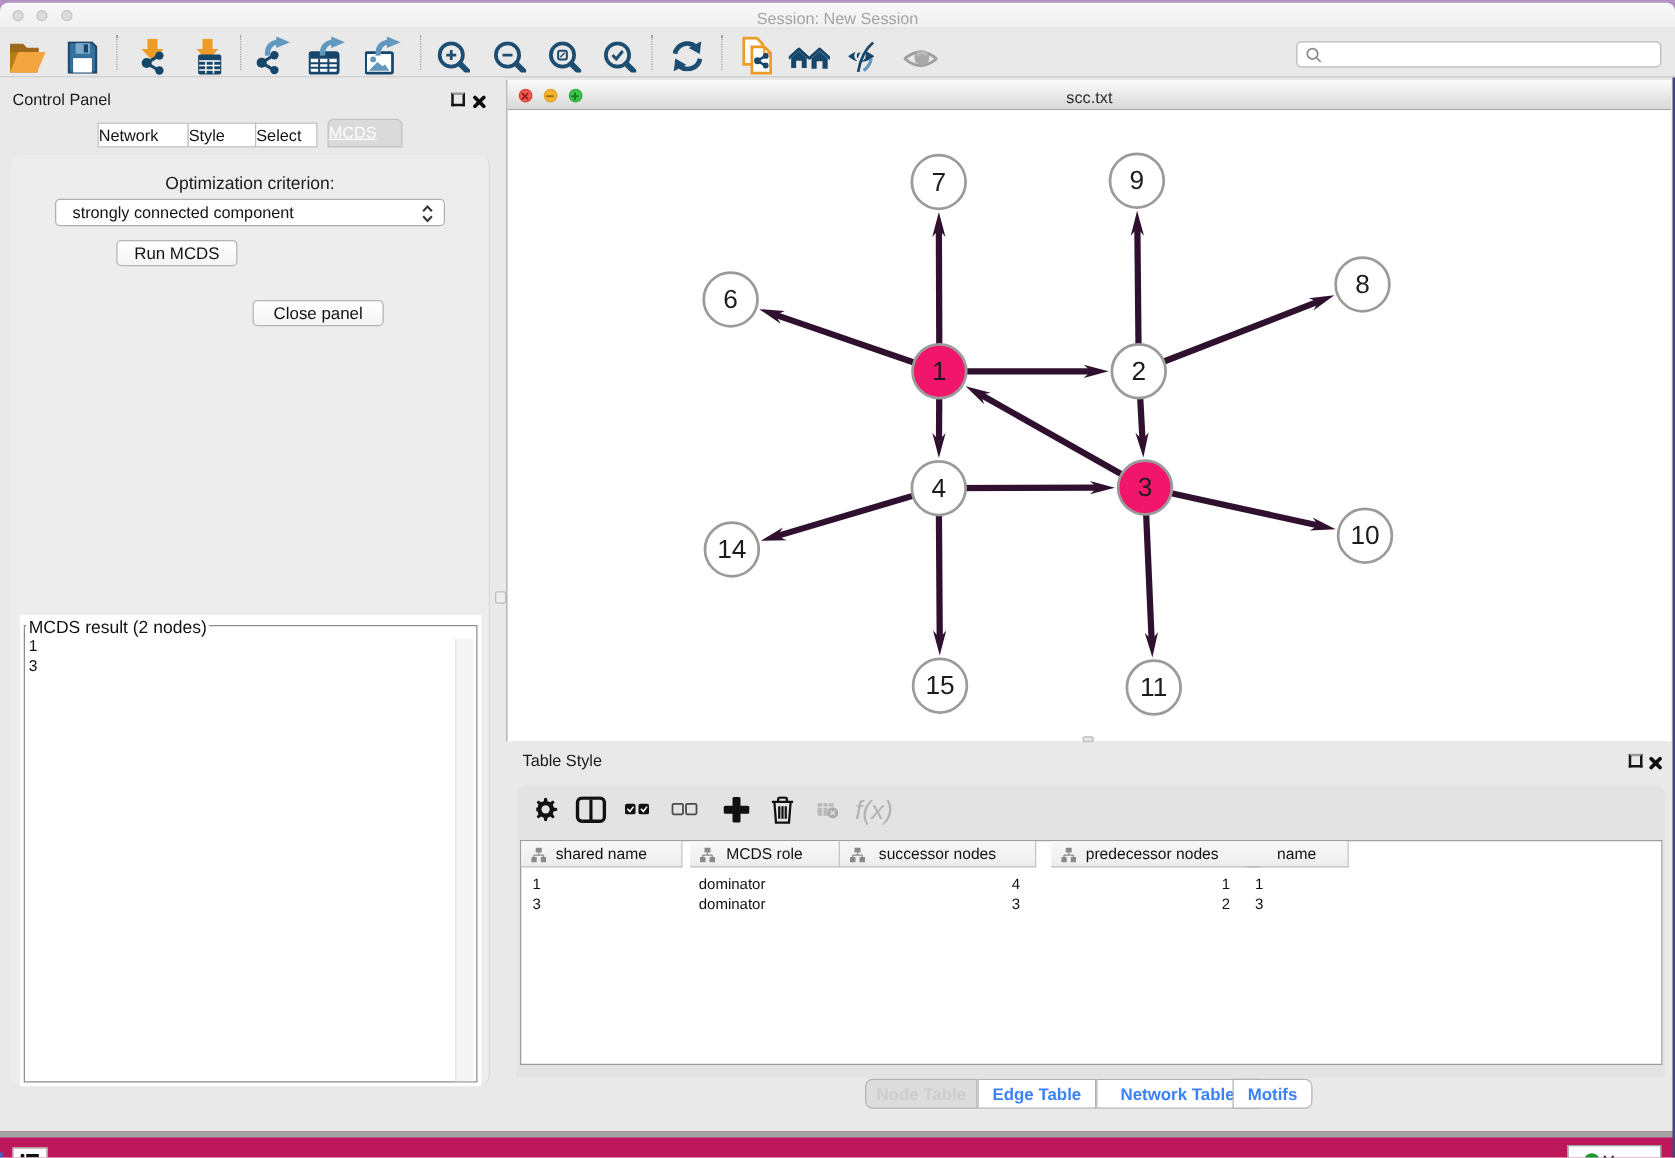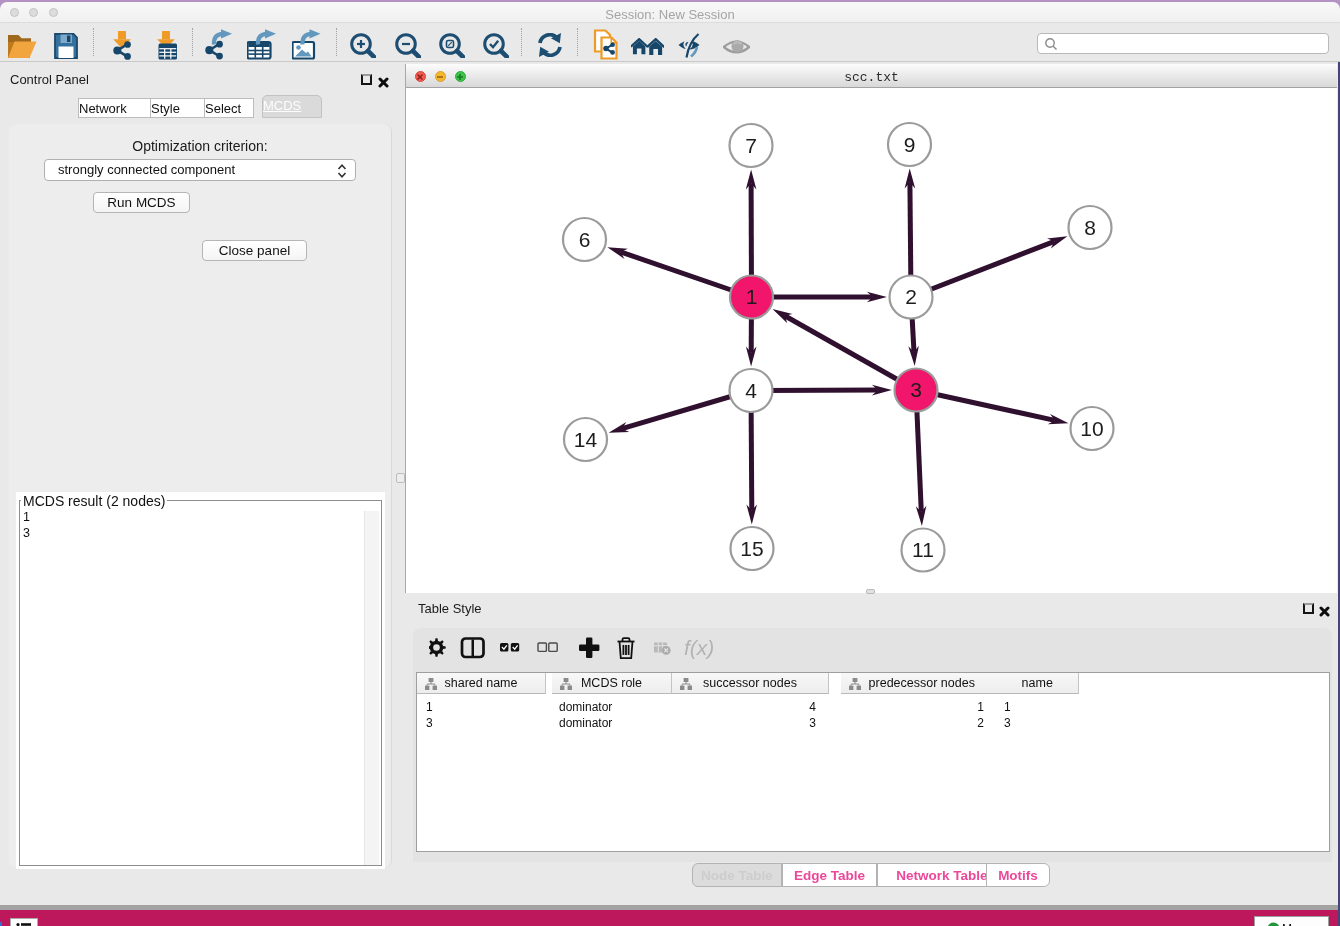--- a/index.html
+++ b/index.html
@@ -25,31 +25,31 @@
 #mcdswhite { left:16px; top:430px; width:369px; height:377px; background:#ffffff; }
 #optlabel { left:0; top:76px; width:400px; text-align:center; font-size:14px; color:#1a1a1a; }
 #selbox { left:44px; top:97px; width:312px; height:22px; background:#fff; border:1px solid #b0b0b0; border-radius:4px; font-size:13px; color:#111; line-height:20px; padding-left:13px; }
 .btn { position:absolute; top:130px; height:21px; background:linear-gradient(#ffffff,#f4f4f4); border:1px solid #b5b5b5; border-radius:4px; font-size:13.5px; color:#111; text-align:center; line-height:19px; }
 #mcdsbox { left:18.5px; top:438px; width:363px; height:366px; border:1px solid #8e8e8e; }
 #mcdsbox-label { left:21px; top:430.5px; background:#ffffff; padding:0 2px; font-size:14px; color:#111; }
 #mcdsbox-inner { left:20px; top:446px; width:340px; height:356px; }
 #mcds-scroll { left:364px; top:449px; width:14.5px; height:354px; background:#f4f4f4; border-left:1px solid #e6e6e6; }
 
 #netwin { left:405px; top:64px; width:932px; height:529px; background:#fff; border-left:1px solid #a8a8a8; }
-#nettitle { left:0; top:0; width:100%; height:24px; background:linear-gradient(#fcfcfc,#d8d8d8); border-bottom:1px solid #a3a3a3; border-radius:3px 3px 0 0;font-family:Liberation Mono, monospace; }
+#nettitle { left:0; top:0; width:100%; height:24px; background:linear-gradient(#fcfcfc,#d8d8d8); border-bottom:1px solid #a3a3a3; border-radius:3px 3px 0 0; }
 .tl { position:absolute; top:7px; width:11px; height:11px; border-radius:50%; }
 #netname { width:100%; text-align:center; top:6px; font-size:13px; color:#2a2a2a; }
 
 #tpanel { left:405px; top:594px; width:935px; height:297px; background:#e9e9e9; }
 #tp-title { left:13px; top:7px; font-size:13px; color:#1a1a1a; }
 #tp-box { left:8px; top:34px; width:919px; height:234px; background:#e3e3e3; border-radius:8px 8px 0 0; }
 #tp-table { left:11px; top:78px; width:914px; height:180px; background:#fff; border:1px solid #9e9e9e; }
 .th { position:absolute; top:0; height:21px; background:linear-gradient(#f8f8f8,#ededed); border-right:1px solid #c4c4c4; border-bottom:1px solid #b9b9b9; font-size:12.5px; color:#111; text-align:center; line-height:21px; }
 .td { position:absolute; font-size:12px; color:#111; height:16px; line-height:16px; }
-.btab { position:absolute; top:269px; height:24px; background:#fff; border:1px solid #b3b3b3; font-size:13.5px; font-weight:bold; color:#ec4899; text-align:center; line-height:23px; }
+.btab { position:absolute; top:269px; height:24px; background:#fff; border:1px solid #b3b3b3; font-size:13.5px; font-weight:bold; color:#3b82f6; text-align:center; line-height:23px; }
 .btabsel { background:#dcdcdc; color:#cdcdcd; }
 
 #statusbar { left:0; top:891px; width:1340px; height:35px; background:#be185d; border-top:5px solid #a3a3a3;margin-top:14px; }
 #listbtn { left:10px; top:8px; width:28px; height:21px; background:#fdfdfd; border:1px solid #ababab; }
 #membtn { left:1254px; top:6px; width:75px; height:24px; background:#fdfdfd; border:1px solid #9e9e9e; font-size:12px; color:#111; white-space:nowrap; }
 #rightedge { left:1337.5px; top:62px; width:2.5px; height:864px; background:#45457a; }
 #blcorner { left:0; top:922px; width:2px; height:4px; background:#2e6fd0; }
 svg text { font-family:"Liberation Sans", sans-serif; }
 </style>
 </head>

